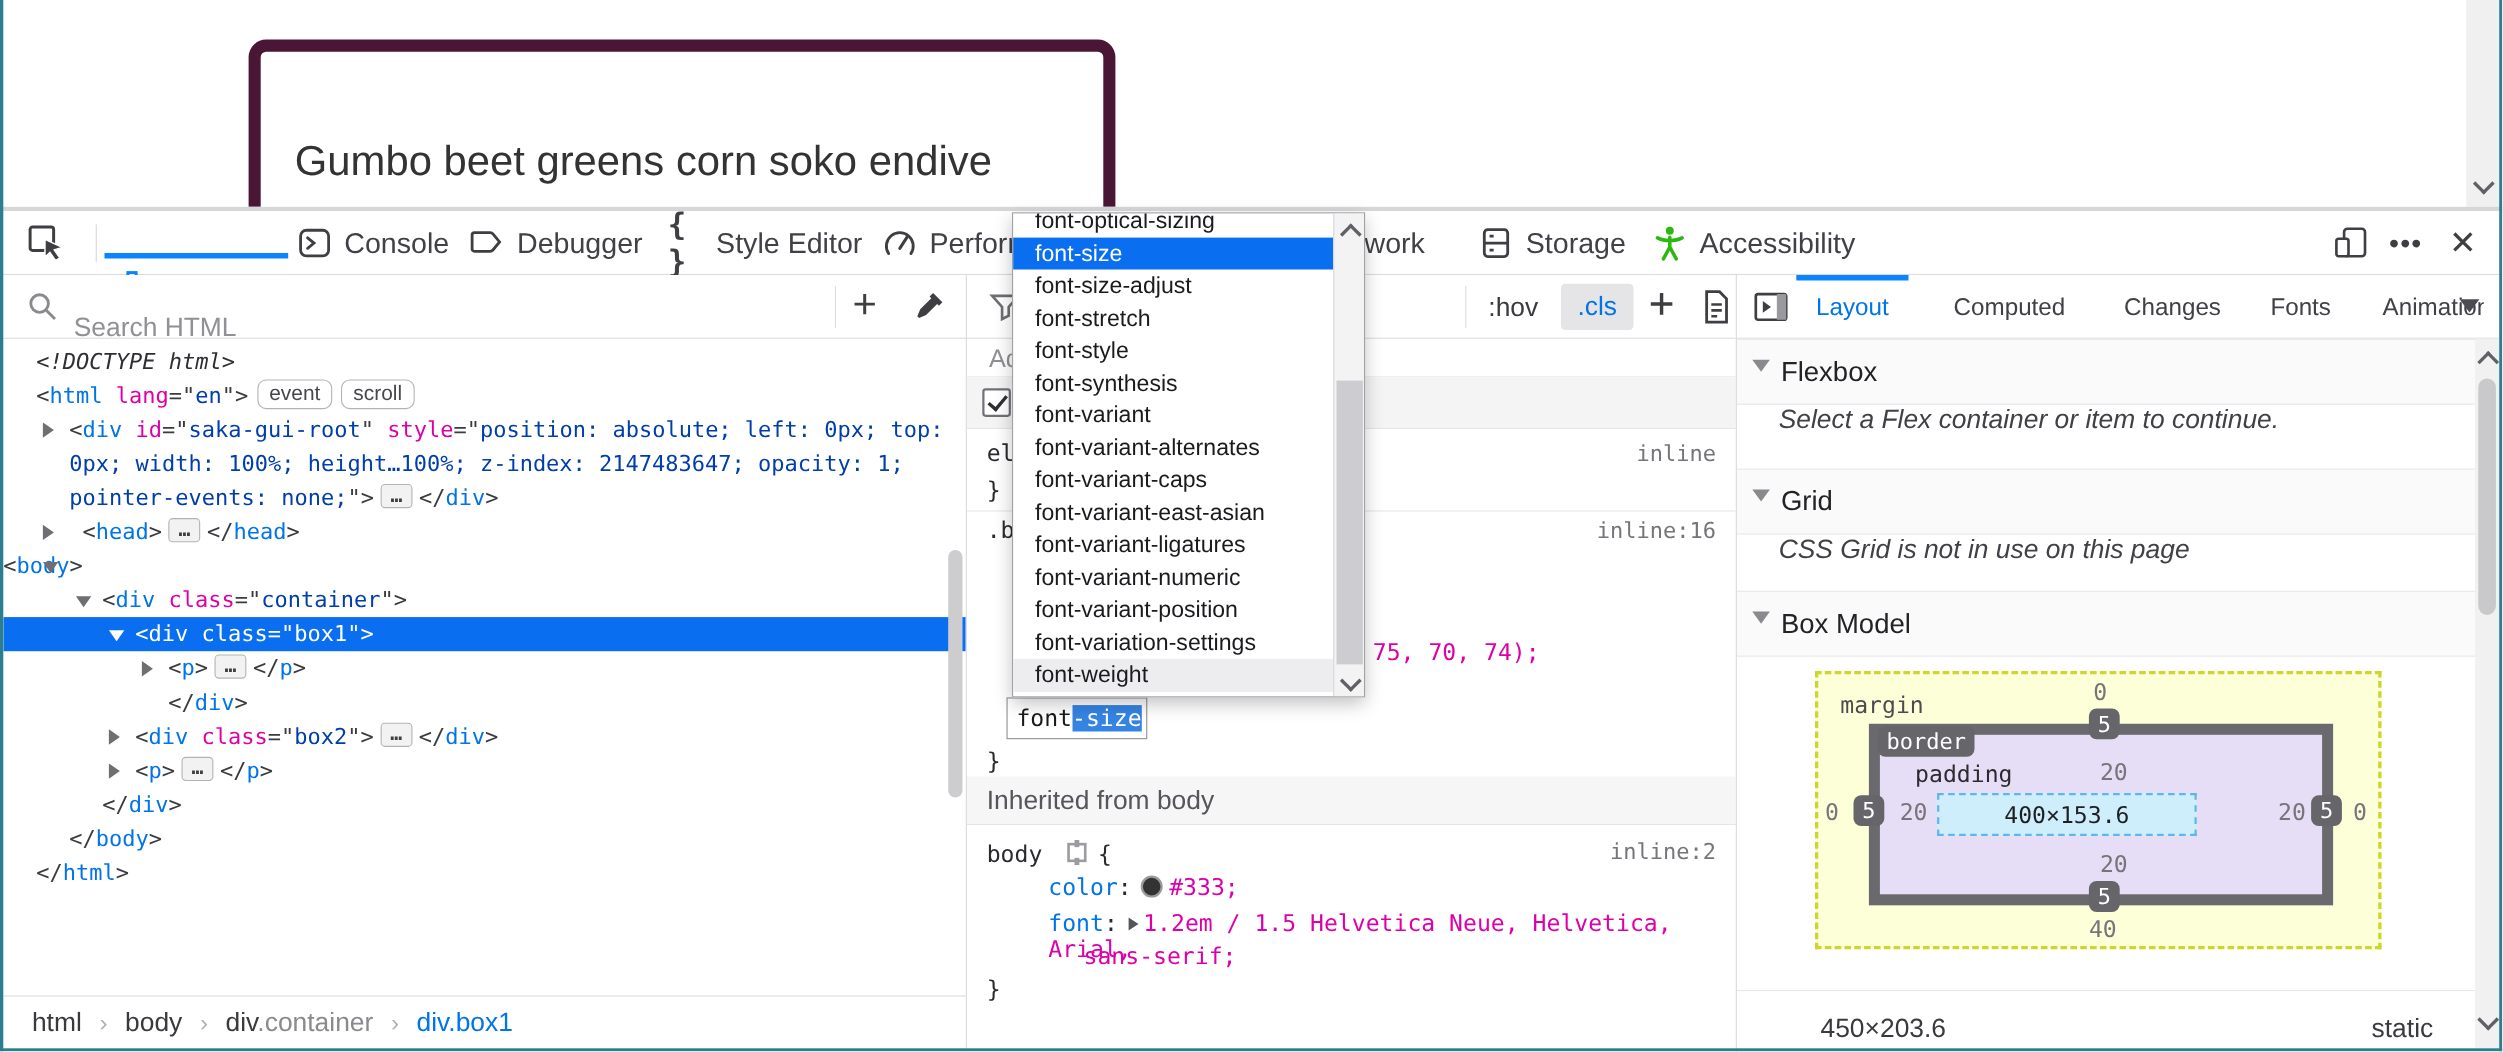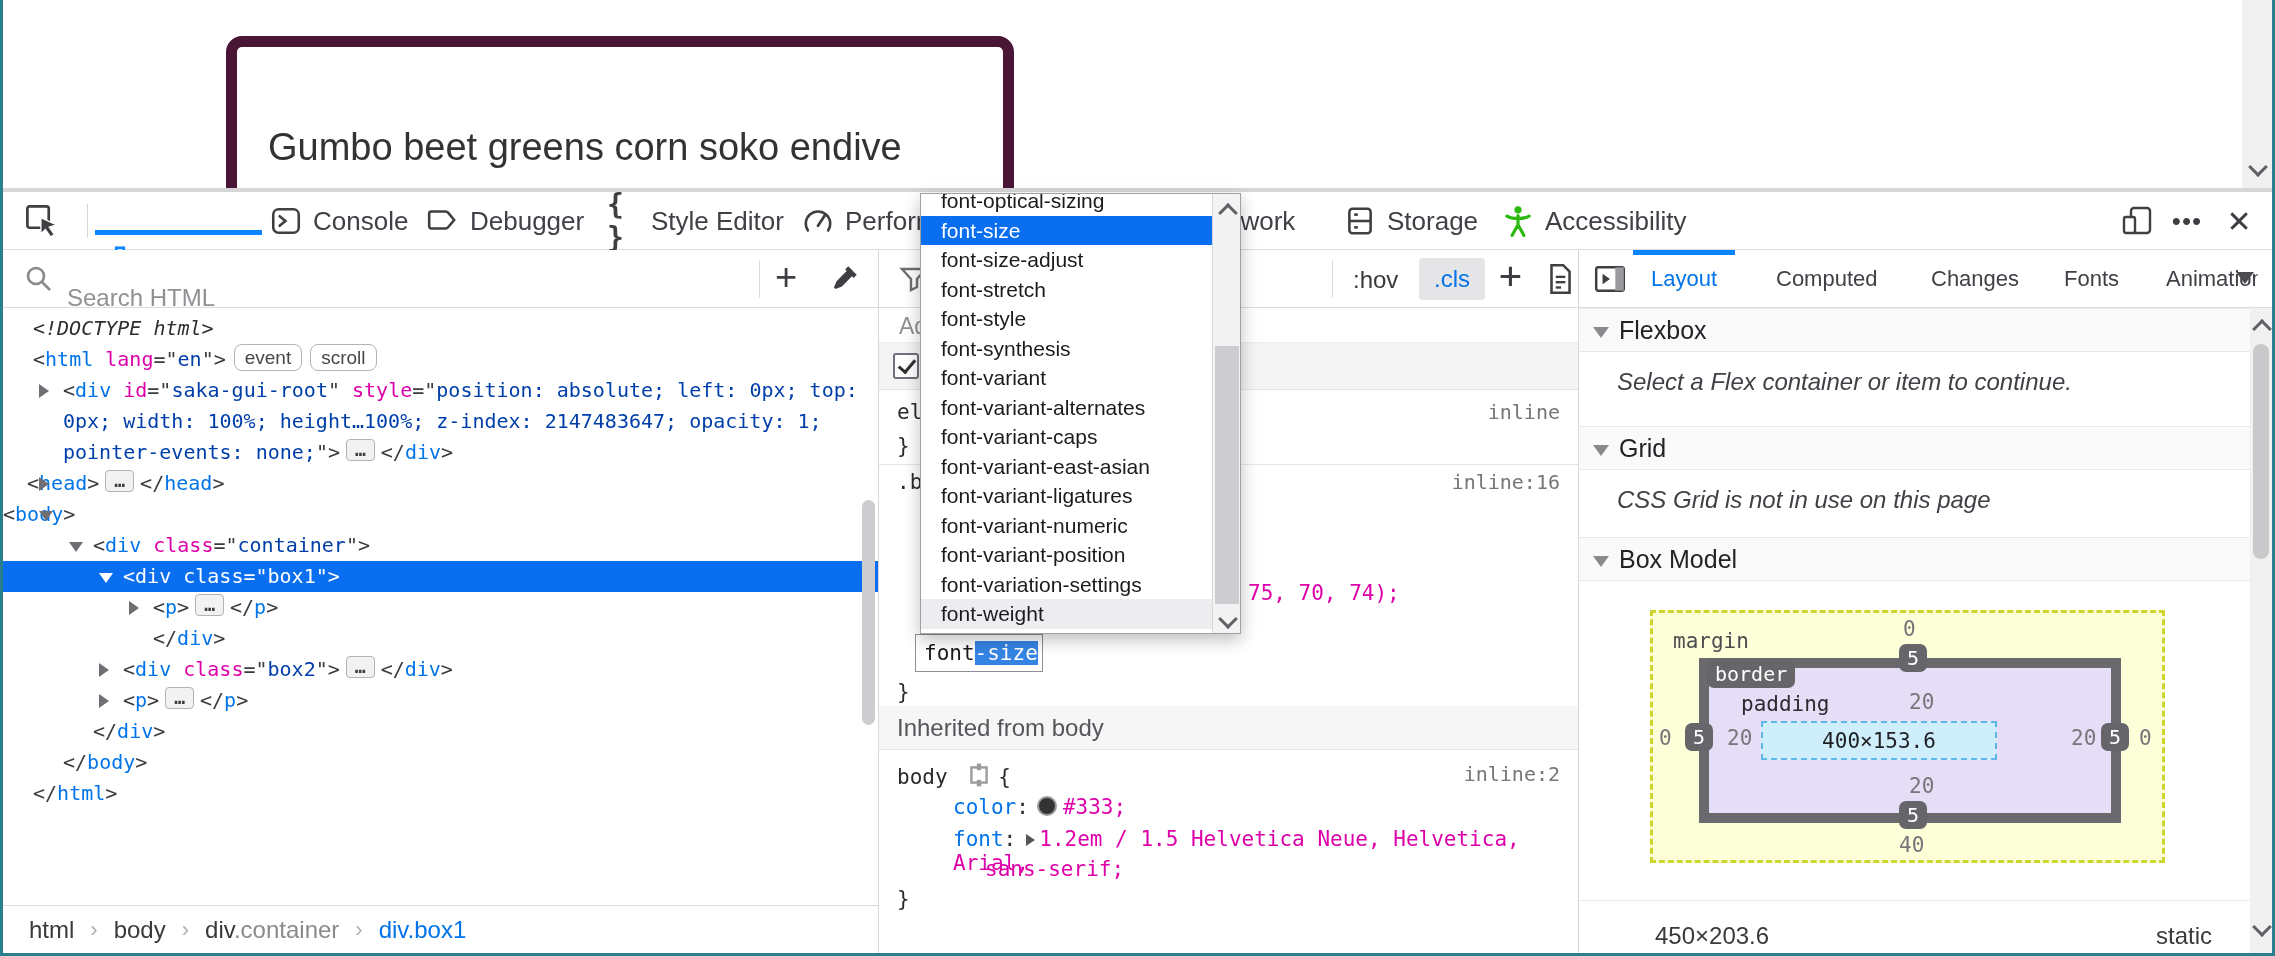--- a/index.html
+++ b/index.html
@@ -93,21 +93,21 @@
   
   #rpanel{left:1579px;top:250px;width:693px;height:706px;background:#fff;overflow:hidden;}
   #ltabsrow{position:absolute;left:0;top:0;width:693px;height:58px;border-bottom:1px solid #dcdcde;box-sizing:border-box;}
   #sidetoggle{position:absolute;left:13px;top:12px;width:36px;height:34px;}
   .lt-tab{position:absolute;top:0;height:58px;display:flex;align-items:center;padding:0 6px;}
   .lt-label{font-size:22px;color:#404047;white-space:nowrap;}
   .lt-tab.active .lt-label{color:#0074e8;}
   .lt-tab.active::before{content:"";position:absolute;top:0;left:-12px;right:-12px;height:5px;background:#0a84ff;}
   .lt-tab.clip{width:86px;overflow:hidden;}
   #ltabarrow{position:absolute;left:657px;top:22px;width:0;height:0;border-style:solid;border-width:12px 9px 0 9px;border-color:#4c4c50 transparent transparent transparent;}
-  .sechdr{position:absolute;left:0;width:693px;height:44px;background:#fafafb;border-top:1px solid #e8e8ea;border-bottom:1px solid #e8e8ea;
+  .sechdr{position:absolute;left:0;width:693px;height:60px;background:#fafafb;border-top:1px solid #e8e8ea;border-bottom:1px solid #e8e8ea;
           box-sizing:border-box;display:flex;align-items:center;padding-left:40px;font-size:25px;color:#232327;}
   .sechdr .tri{position:absolute;left:14px;top:18px;width:0;height:0;border-style:solid;border-width:11px 8px 0 8px;border-color:#8a8a8e transparent transparent transparent;}
   .secmsg{position:absolute;left:38px;font-size:24px;font-style:italic;color:#404046;}
   
   #bm-margin{position:absolute;left:71px;top:360px;width:515px;height:253px;box-sizing:border-box;
              background:#fdffd9;border:3px dashed #cdd62e;font-family:"DejaVu Sans Mono",monospace;font-size:21px;color:#4c4c50;}
   .bm-num{position:absolute;color:#75757a;}
   .bm-badge{position:absolute;background:#66666a;color:#fff;border-radius:7px;padding:1px 8px;font-size:20px;line-height:26px;z-index:3;}
   #bm-border{position:absolute;left:46px;top:45px;width:422px;height:165px;box-sizing:border-box;border:10px solid #6a6a6e;background:#e6def6;}
   #bm-content{position:absolute;left:108px;top:108px;width:236px;height:39px;box-sizing:border-box;background:#cfeefb;border:2px dashed #5fb6e8;
@@ -249,21 +249,21 @@
     <span class="abs" style="left:824px;top:12px;">
         <svg width="34" height="34" viewBox="0 0 32 32">
           <path d="M20 4 l8 8 -3 3 -1.5 -1.5 -9.5 9.5 -6 2.5 -1.5 -1.5 2.5 -6 9.5 -9.5 -1.5 -1.5 Z" fill="#3f3f43"></path>
         </svg>
       </span>
   </div>
   <div class="abs" id="markup">
       <div class="mrow" style="padding-left: 30px;"><span class="tk tk-doctype">&lt;!DOCTYPE html&gt;</span></div>
       <div class="mrow" style="padding-left: 30px;"><span class="tk tk-pun">&lt;</span><span class="tk tk-tag">html</span><span class="tk tk-attr"> lang</span><span class="tk tk-pun">="</span><span class="tk tk-val">en</span><span class="tk tk-pun">"&gt;</span><span class="tk tk-gap"></span><span class="tk tk-badge">event</span><span class="tk tk-badge">scroll</span></div>
       <div class="mrow" style="padding-left: 60px;"><span class="exp closed" style="left: 36px;"></span><span class="tk tk-pun">&lt;</span><span class="tk tk-tag">div</span><span class="tk tk-attr"> id</span><span class="tk tk-pun">="</span><span class="tk tk-val">saka-gui-root</span><span class="tk tk-pun">"</span><span class="tk tk-attr"> style</span><span class="tk tk-pun">="</span><span class="tk tk-val">position: absolute; left: 0px; top: 0px; width: 100%; height…100%; z-index: 2147483647; opacity: 1; pointer-events: none;</span><span class="tk tk-pun">"&gt;</span><span class="tk tk-dots">…</span><span class="tk tk-pun">&lt;/</span><span class="tk tk-tag">div</span><span class="tk tk-pun">&gt;</span></div>
-      <div class="mrow" style="padding-left: 24px;"><span class="exp closed" style="left: 36px;"></span><span class="tk tk-pun">&lt;</span><span class="tk tk-tag">head</span><span class="tk tk-pun">&gt;</span><span class="tk tk-dots">…</span><span class="tk tk-pun">&lt;/</span><span class="tk tk-tag">head</span><span class="tk tk-pun">&gt;</span></div>
+      <div class="mrow" style="padding-left: 72px;"><span class="exp closed" style="left: 36px;"></span><span class="tk tk-pun">&lt;</span><span class="tk tk-tag">head</span><span class="tk tk-pun">&gt;</span><span class="tk tk-dots">…</span><span class="tk tk-pun">&lt;/</span><span class="tk tk-tag">head</span><span class="tk tk-pun">&gt;</span></div>
       <div class="mrow" style=""><span class="exp open" style="left: 36px;"></span><span class="tk tk-pun">&lt;</span><span class="tk tk-tag">body</span><span class="tk tk-pun">&gt;</span></div>
       <div class="mrow" style="padding-left: 90px;"><span class="exp open" style="left: 66px;"></span><span class="tk tk-pun">&lt;</span><span class="tk tk-tag">div</span><span class="tk tk-attr"> class</span><span class="tk tk-pun">="</span><span class="tk tk-val">container</span><span class="tk tk-pun">"&gt;</span></div>
       <div class="mrow sel" style="padding-left: 120px;"><span class="exp open" style="left: 96px;"></span><span class="tk tk-pun">&lt;</span><span class="tk tk-tag">div</span><span class="tk tk-attr"> class</span><span class="tk tk-pun">="</span><span class="tk tk-val">box1</span><span class="tk tk-pun">"&gt;</span></div>
       <div class="mrow" style="padding-left: 150px;"><span class="exp closed" style="left: 126px;"></span><span class="tk tk-pun">&lt;</span><span class="tk tk-tag">p</span><span class="tk tk-pun">&gt;</span><span class="tk tk-dots">…</span><span class="tk tk-pun">&lt;/</span><span class="tk tk-tag">p</span><span class="tk tk-pun">&gt;</span></div>
       <div class="mrow" style="padding-left: 150px;"><span class="tk tk-pun">&lt;/</span><span class="tk tk-tag">div</span><span class="tk tk-pun">&gt;</span></div>
       <div class="mrow" style="padding-left: 120px;"><span class="exp closed" style="left: 96px;"></span><span class="tk tk-pun">&lt;</span><span class="tk tk-tag">div</span><span class="tk tk-attr"> class</span><span class="tk tk-pun">="</span><span class="tk tk-val">box2</span><span class="tk tk-pun">"&gt;</span><span class="tk tk-dots">…</span><span class="tk tk-pun">&lt;/</span><span class="tk tk-tag">div</span><span class="tk tk-pun">&gt;</span></div>
       <div class="mrow" style="padding-left: 120px;"><span class="exp closed" style="left: 96px;"></span><span class="tk tk-pun">&lt;</span><span class="tk tk-tag">p</span><span class="tk tk-pun">&gt;</span><span class="tk tk-dots">…</span><span class="tk tk-pun">&lt;/</span><span class="tk tk-tag">p</span><span class="tk tk-pun">&gt;</span></div>
       <div class="mrow" style="padding-left: 90px;"><span class="tk tk-pun">&lt;/</span><span class="tk tk-tag">div</span><span class="tk tk-pun">&gt;</span></div>
       <div class="mrow" style="padding-left: 60px;"><span class="tk tk-pun">&lt;/</span><span class="tk tk-tag">body</span><span class="tk tk-pun">&gt;</span></div>
       <div class="mrow" style="padding-left: 30px;"><span class="tk tk-pun">&lt;/</span><span class="tk tk-tag">html</span><span class="tk tk-pun">&gt;</span></div>

